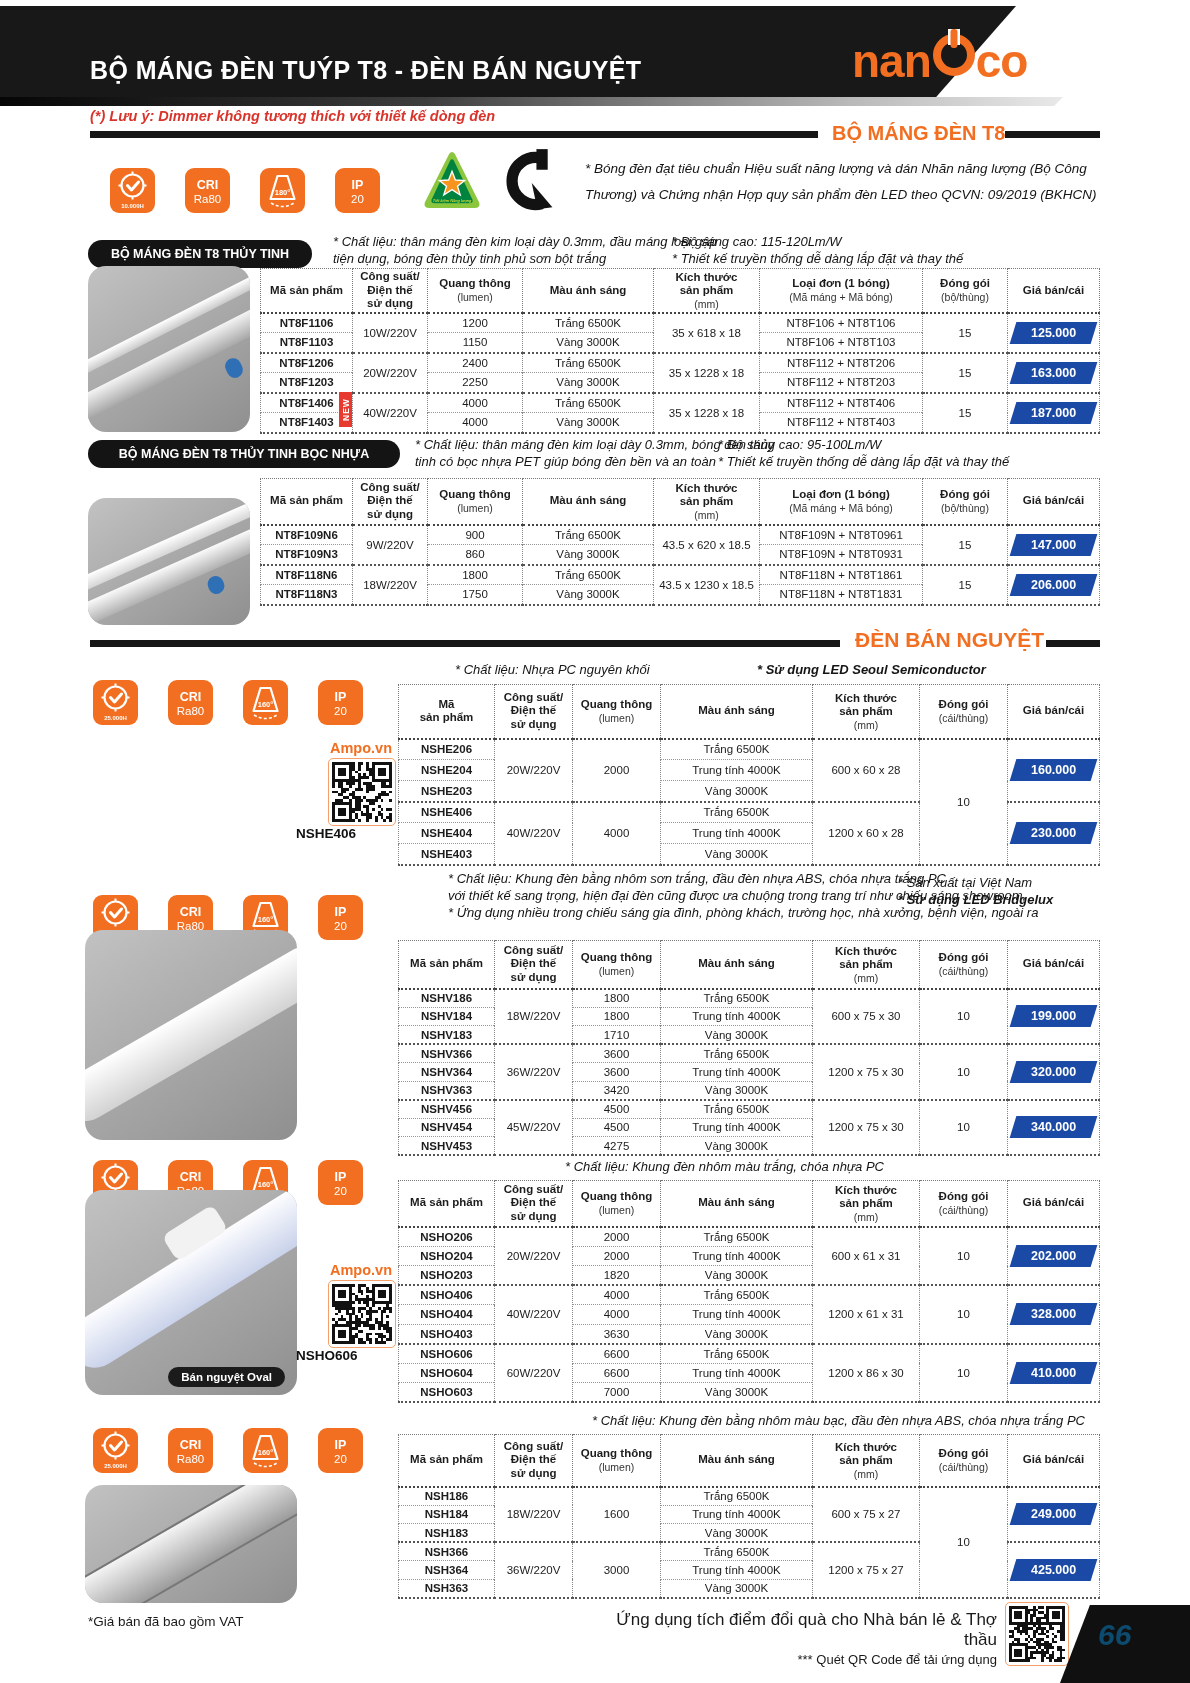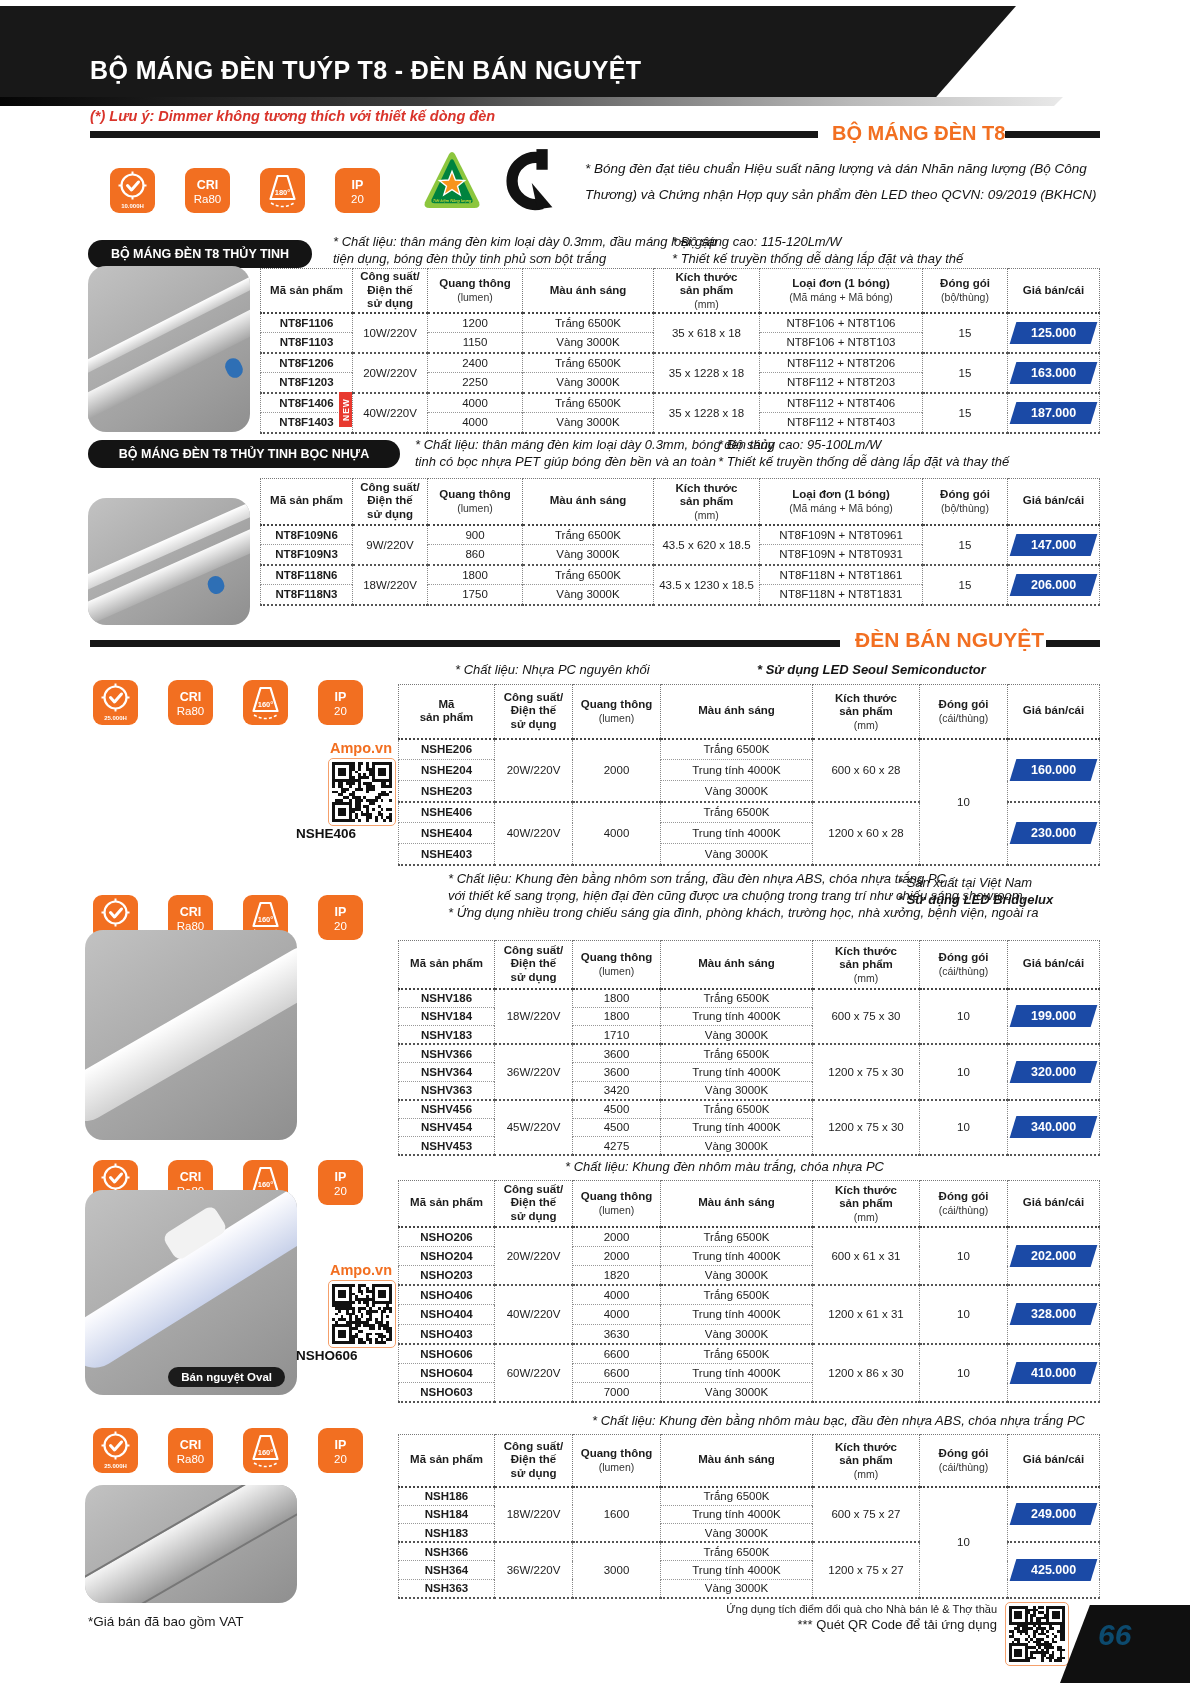--- a/index.html
+++ b/index.html
@@ -73,20 +73,21 @@
 </style>
 </head>
 <body>
 
 <div class="page">
 
   <div class="abs banner">
     <div class="banner-title">BỘ MÁNG ĐÈN TUÝP T8 - ĐÈN BÁN NGUYỆT</div>
   </div>
   <div class="abs strip"></div>
+  <div class="abs brand"><span>nan</span><span class="logo-o"></span><span>co</span></div>
   <div class="abs dimmer">(*) Lưu ý: Dimmer không tương thích với thiết kế dòng đèn</div>
 
   <div class="abs rule" style="left:90px;top:131px;width:728px"></div>
   <div class="abs sec-title" style="left:832px;top:122px;font-size:20px">BỘ MÁNG ĐÈN T8</div>
   <div class="abs rule" style="left:1005px;top:131px;width:95px"></div>
 
   <div class="icon-row" style="left:110px;top:168px"><span class="spec-icon"><svg viewBox="0 0 45 45">
           <circle cx="22.5" cy="17.5" r="11" fill="none" stroke="#fff" stroke-width="2.2"></circle>
           <path d="M17.5 17.5l4 4.5 7-8" fill="none" stroke="#fff" stroke-width="3" stroke-linecap="round" stroke-linejoin="round"></path>
           <line x1="22.5" y1="3.5" x2="22.5" y2="6.5" stroke="#fff" stroke-width="2"></line>
@@ -1145,21 +1146,21 @@
           <tr class="" style="height:18.5px">
             <td class="code">NSH363</td>
             <td>Vàng 3000K</td>
           </tr>
         </tbody>
       </table>
     </div>
 
   <div class="abs" style="left:88px;top:1614px;font-size:13.5px">*Giá bán đã bao gồm VAT</div>
   <div class="abs" style="left:580px;top:1598px;width:417px;text-align:right">
-    <div style="font-size:11px;margin-top:5px">Ứng dụng tích điểm đổi quà cho Nhà bán lẻ &amp; Thợ thầu</div>
+    <div style="font-size:17px;margin-top:12px">Ứng dụng tích điểm đổi quà cho Nhà bán lẻ &amp; Thợ thầu</div>
     <div style="font-size:13px;margin-top:2px">*** Quét QR Code để tải ứng dụng</div>
   </div>
   <div class="qrbox" style="left:1005px;top:1602px;width:56px;height:56px">
       <svg viewBox="0 0 21 21" shape-rendering="crispEdges" fill="#111">
         <rect x="0" y="0" width="7" height="7"></rect>
         <rect x="1" y="1" width="5" height="5" fill="#fff"></rect>
         <rect x="2" y="2" width="3" height="3"></rect>
         <rect x="14" y="0" width="7" height="7"></rect>
         <rect x="15" y="1" width="5" height="5" fill="#fff"></rect>
         <rect x="16" y="2" width="3" height="3"></rect>

